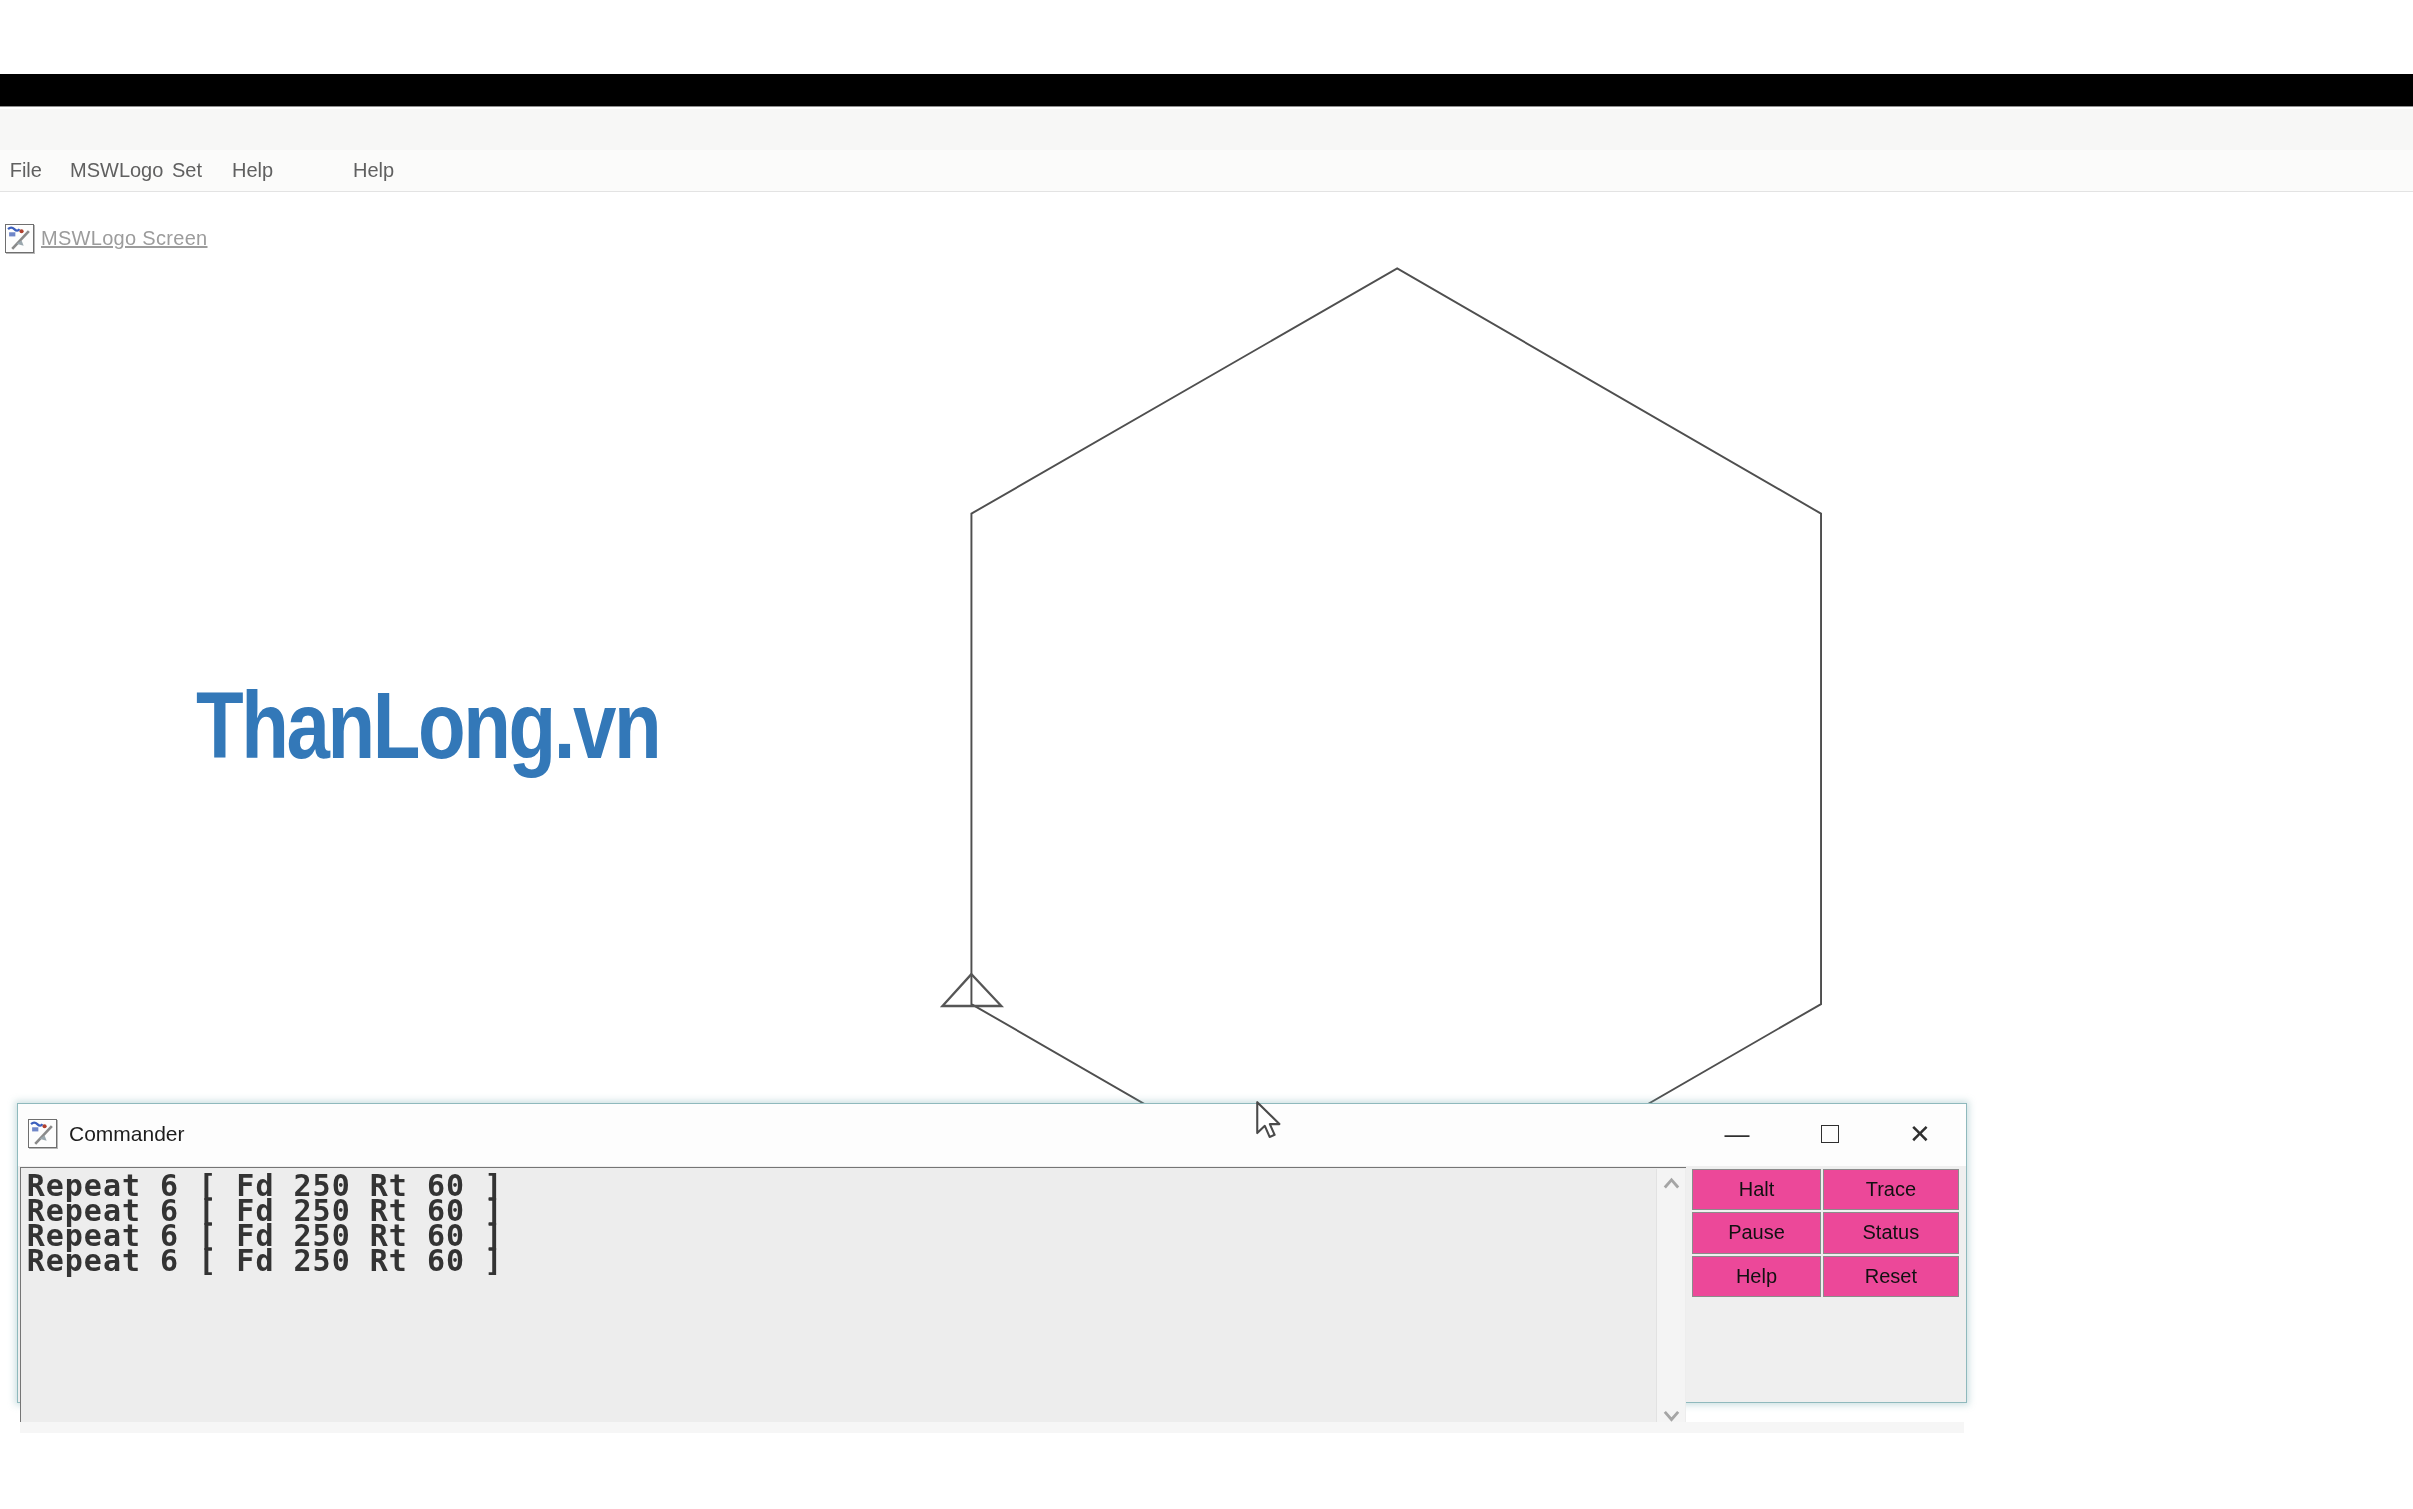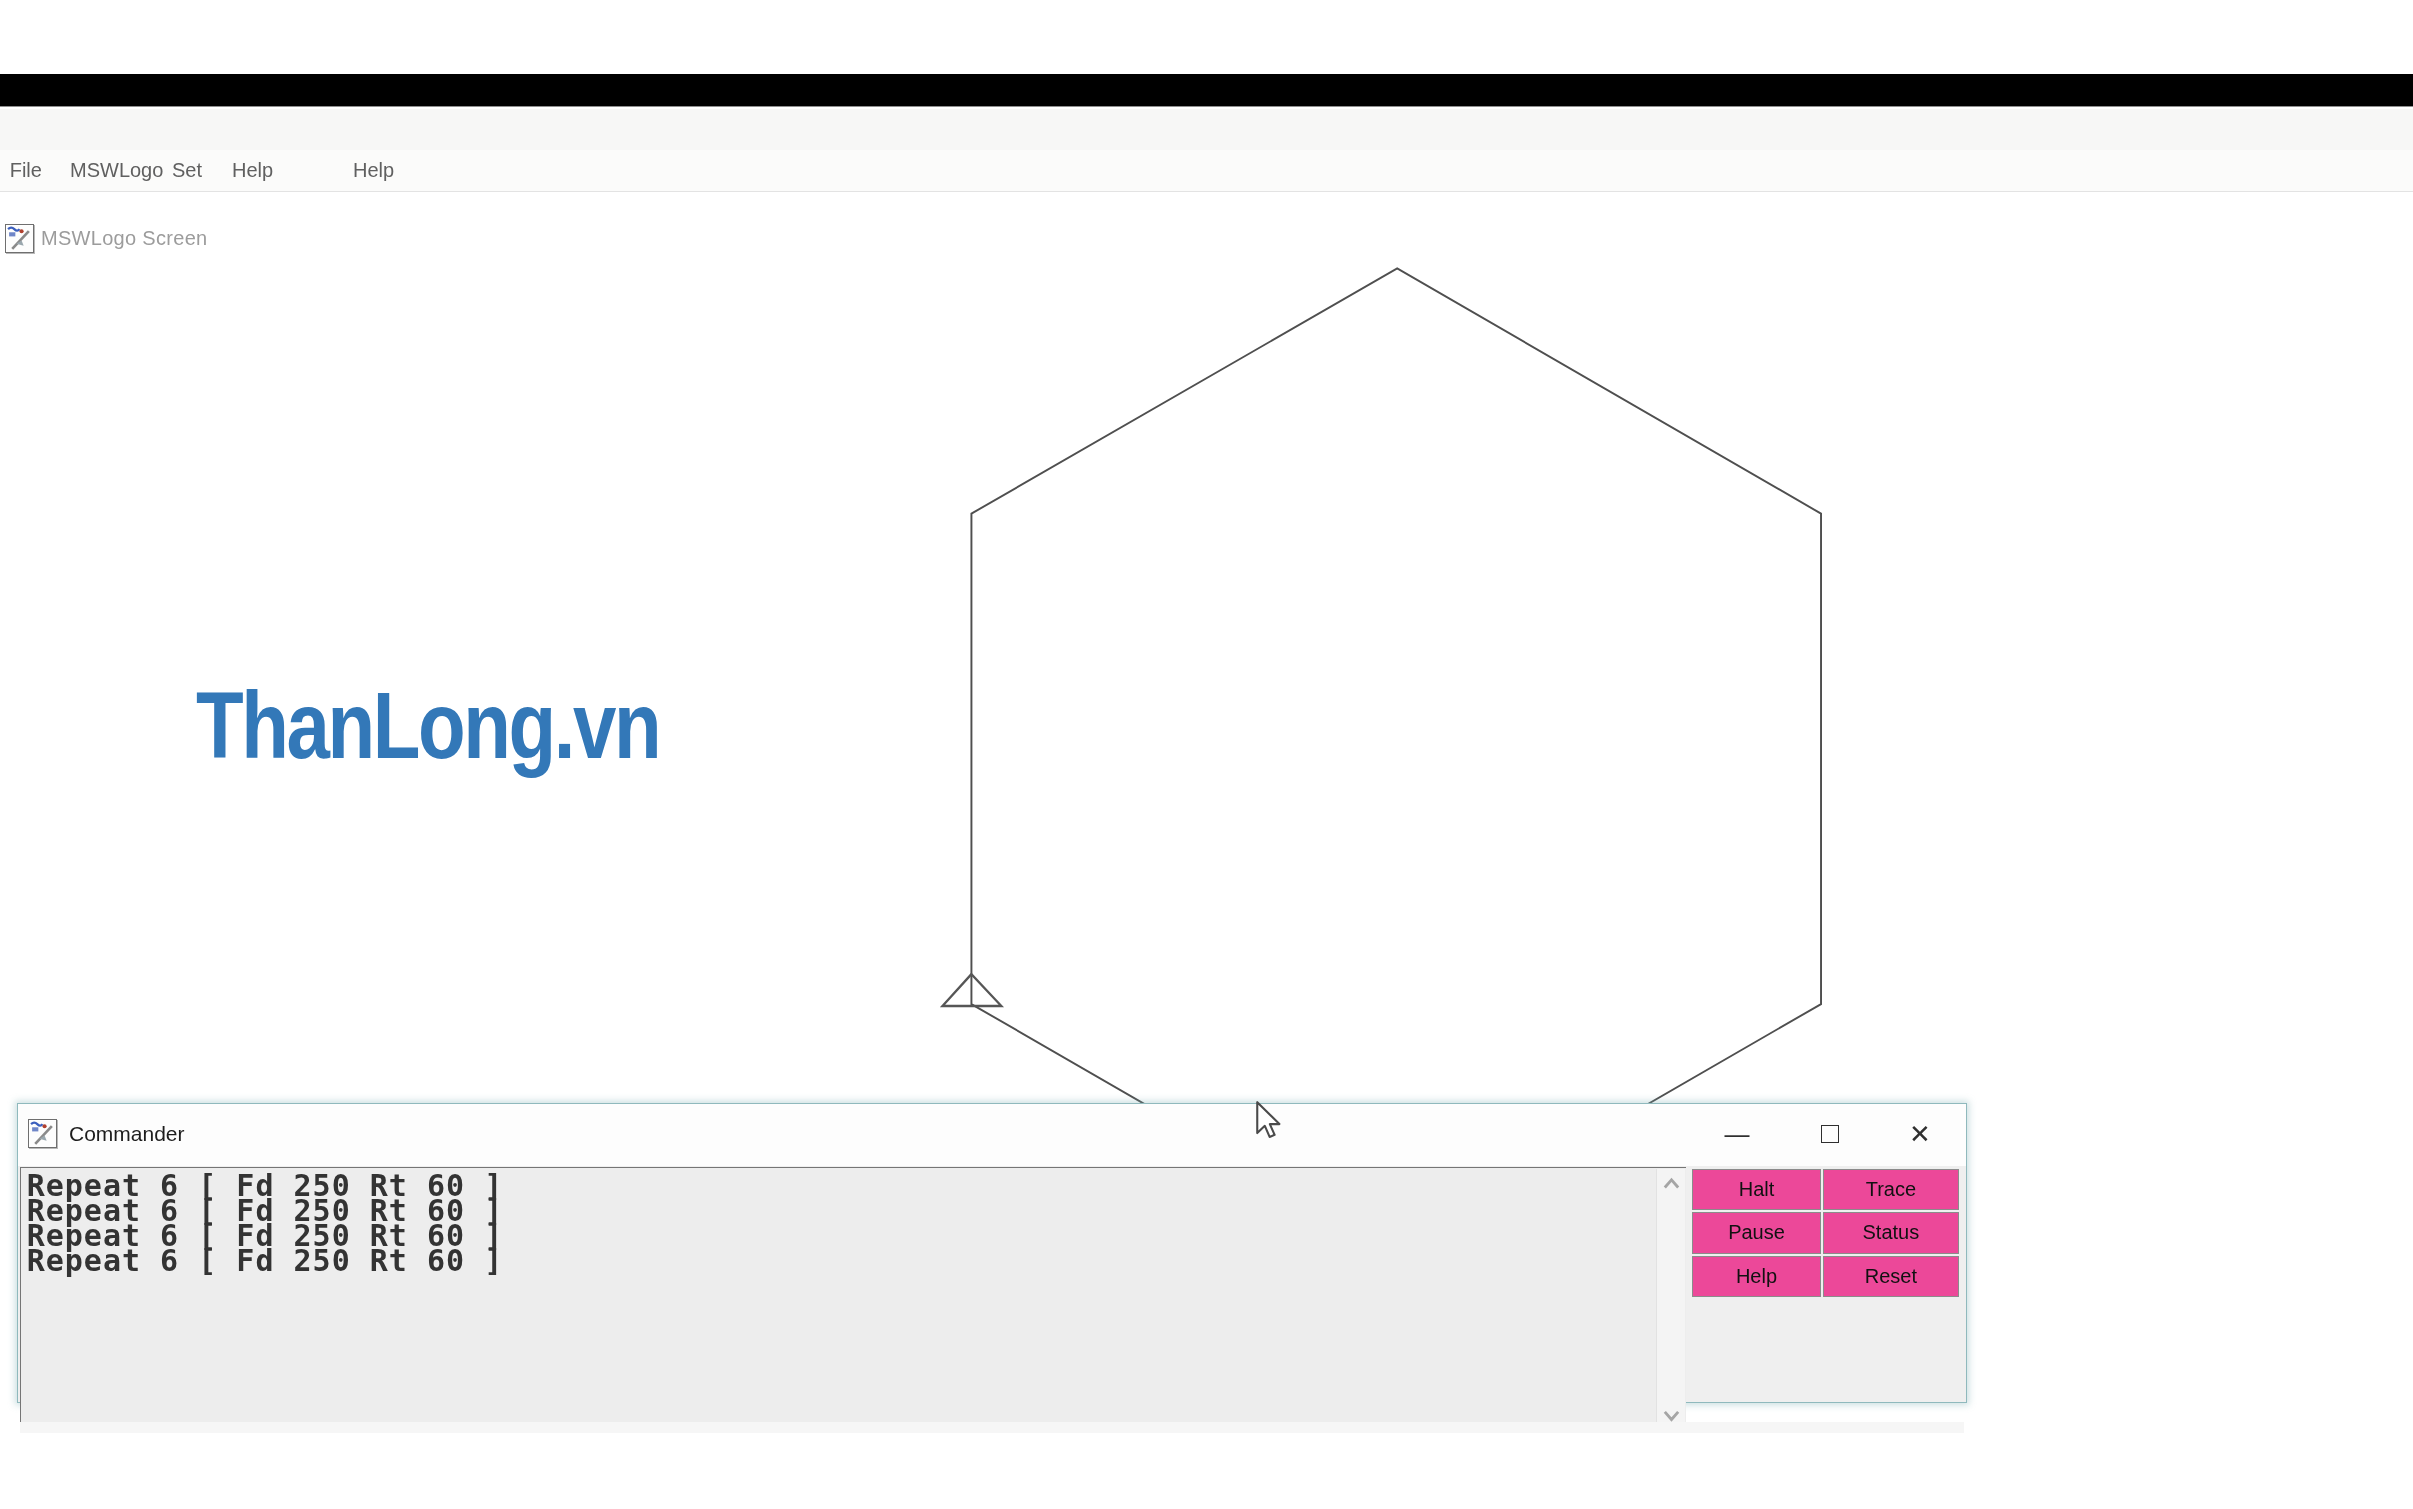--- a/index.html
+++ b/index.html
@@ -16,21 +16,21 @@
     background: #f7f7f6;
   }
   .app-icon, .cmd-icon {
     position: absolute; width: 29px; height: 29px;
     border: 1.9px solid #6f6f6f; background: #fdfdfd;
     box-shadow: inset 1px 1px 0 #ffffff, 1px 1px 0 #b9b9b9;
   }
   .app-icon { left: 4.8px; top: 115px; }
   .app-title {
     position: absolute; left: 41px; top: 109px; height: 41px; line-height: 41px;
-    font-size: 20px; color: #9c9c9c; letter-spacing: 0.3px;
+    font-size: 20px; color: #9c9c9c; letter-spacing: 0.3px; text-decoration: underline;
   }
   .menubar {
     position: absolute; left: 0; top: 150px; width: 2414px; height: 42px;
     background: #fbfbfa; border-bottom: 1px solid #e3e3e3;
   }
   .menu-item {
     position: absolute; top: 0; height: 41px; line-height: 41px;
     font-size: 20px; color: #606060; cursor: default;
   }
   .mi-0 { left: 9.7px; text-align: center; }  .mi-1 { left: 70px; }  .mi-2 { left: 172px; }

